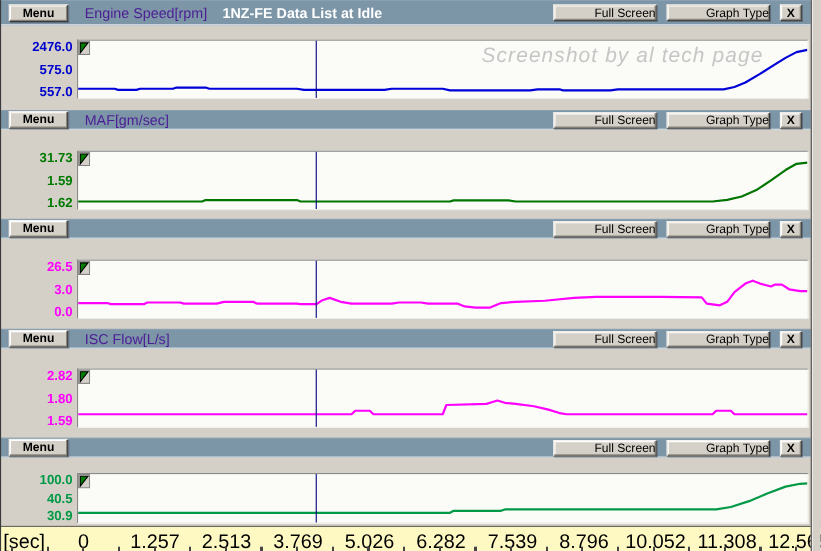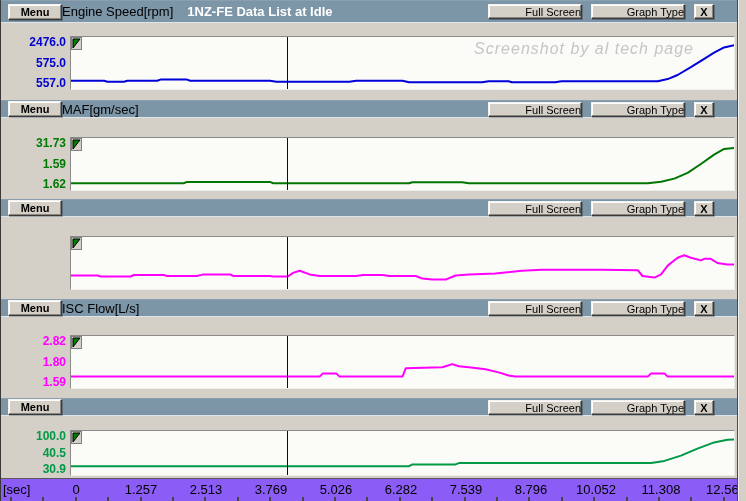--- a/index.html
+++ b/index.html
@@ -1,48 +1,48 @@
 <!DOCTYPE html>
 <html><head>
 <meta charset="utf-8">
 <style>
   html,body{margin:0;padding:0;}
   body{width:746px;height:501px;background:#d4d0c8;font-family:"Liberation Sans",sans-serif;position:relative;overflow:hidden;}
   #app{position:absolute;left:0;top:0;width:746px;height:501px;}
 
   .panel{position:absolute;left:0;width:738px;}
   .phead{position:relative;display:flex;align-items:center;background:#7c95a7;box-sizing:border-box;
-         padding:0 24px 0 8px;border-top:1px solid #8aa0b0;border-bottom:1px solid #dde5ea;}
+         padding:0 9px 0 8px;border-top:1px solid #8aa0b0;border-bottom:1px solid #dde5ea;}
   .btn{background:#d4d0c8;color:#000;height:16px;padding:0;cursor:default;
        border:1px solid;border-color:#f4f2ee #3a3a3a #3a3a3a #f4f2ee;
        box-shadow:inset -1px -1px 0 #8a867e,inset 1px 1px 0 #ffffff,1px 1px 0 rgba(0,0,0,.25);
        font-family:"Liberation Sans",sans-serif;font-size:11px;line-height:14px;}
   .btn.menu{width:54px;font-weight:bold;}
   .btn.wide{width:94px;margin-left:9px;height:15px;text-align:right;}
   .btn.xbtn{width:20px;margin-left:9px;height:15px;font-weight:bold;}
-  .ptitle{font-size:13px;color:#000000;white-space:nowrap;}
+  .ptitle{margin-left:15px;font-size:13px;color:#4c1d95;white-space:nowrap;}
   .wtitle{margin-left:14px;font-size:13px;font-weight:bold;color:#ffffff;white-space:nowrap;}
   .spacer{flex:1;}
 
   .ylabels{position:absolute;left:0;width:66px;display:flex;flex-direction:column;justify-content:space-between;
            text-align:right;font-weight:bold;font-size:12px;line-height:13px;}
   .p1 .ylabels{color:#0000cc}
   .p2 .ylabels{color:#007a00}
   .p3 .ylabels,.p4 .ylabels{color:#ff00ff}
   .p5 .ylabels{color:#009945}
 
   .plot{position:absolute;left:70px;width:665px;background:#fbfbf8;box-sizing:border-box;
         border:1px solid;border-color:#8a8a8a #eeeeea #eeeeea #8a8a8a;}
   .plot svg.chart{position:absolute;left:0;top:0;display:block;}
   .grip{position:absolute;left:0;top:0;}
   .cursorline{position:absolute;left:216px;top:0;bottom:0;width:1px;background:#00007b;}
-  .watermark{position:absolute;right:40px;top:3px;font-style:italic;font-size:16px;color:#c6c6c6;letter-spacing:1px;white-space:nowrap;}
-
-  .axisrow{position:absolute;left:0;top:478px;width:746px;height:23px;background:#8b5cf6;
-           border-top:1px solid #5a5a5a;font-size:13px;color:#000;}
+  .watermark{position:absolute;right:40px;top:3px;font-style:italic;font-size:19px;color:#c6c6c6;letter-spacing:1px;white-space:nowrap;}
+
+  .axisrow{position:absolute;left:0;top:478px;width:746px;height:23px;background:#fef9c3;
+           border-top:1px solid #5a5a5a;font-size:18px;color:#000;}
   .axlabel{position:absolute;left:3px;top:3px;}
   .tick{position:absolute;top:3px;transform:translateX(-50%);white-space:nowrap;}
   .tickmarks{position:absolute;left:10px;right:2px;bottom:0;height:5px;
              background:repeating-linear-gradient(90deg,#444 0 2px,transparent 2px 32.4px);}
 
   .rframe{position:absolute;top:0;right:0;width:8px;height:501px;background:#d4d0c8;
           border-left:1px solid #4a4a4a;box-shadow:inset 1px 0 0 #f0efec;}
   .lframe{position:absolute;top:0;left:0;width:1px;height:501px;background:#3a3a3a;}
 </style>
 </head>
@@ -104,20 +104,25 @@
     </div>
   </div>
 
   <div class="panel p3" style="top:199px;height:100px">
     <div class="phead" style="height:18px">
       <button class="btn menu">Menu</button>
       <span class="spacer"></span>
       <button class="btn wide">Full Screen</button>
       <button class="btn wide">Graph Type</button>
       <button class="btn xbtn">X</button>
+    </div>
+    <div class="ylabels" style="top:37px;height:54px">
+      <span>26.5</span>
+      <span>3.0</span>
+      <span>0.0</span>
     </div>
     <div class="plot" style="top:37px;height:54px">
       <svg class="chart" width="663" height="52">
           <polyline points="0.0,38.5 26.5,38.5 29.8,39.5 59.7,39.5 63.0,38.0 92.8,38.0 96.1,39.0 126.0,39.0 132.6,37.4 159.1,37.4 162.4,39.0 198.9,39.0 202.2,39.5 216.8,39.5 222.1,35.9 228.7,33.8 238.7,37.4 248.6,39.0 285.1,39.0 291.7,38.0 311.6,38.0 318.2,39.0 344.8,39.0 351.4,41.6 361.3,42.6 374.6,42.6 384.5,38.5 397.8,37.4 424.3,36.4 450.8,33.8 470.7,32.8 530.4,32.8 566.9,33.3 571.5,39.0 583.4,40.6 590.1,37.4 596.7,28.6 606.6,20.8 613.3,18.2 619.9,20.8 629.9,23.4 633.2,21.8 639.8,21.8 646.4,26.0 656.4,27.6 663.0,27.6" fill="none" stroke="#ff00ff" stroke-width="2" stroke-linejoin="round"></polyline>
         </svg>
       <svg class="grip" width="11" height="13" viewBox="0 0 11 13">
           <rect x="0.5" y="0.5" width="10" height="12" fill="#d4d0c8" stroke="#808080"></rect>
           <path d="M2 2 L9 2 L2 11 Z" fill="#007d00" stroke="#000" stroke-width="1"></path>
         </svg>
       <div class="cursorline"></div>

